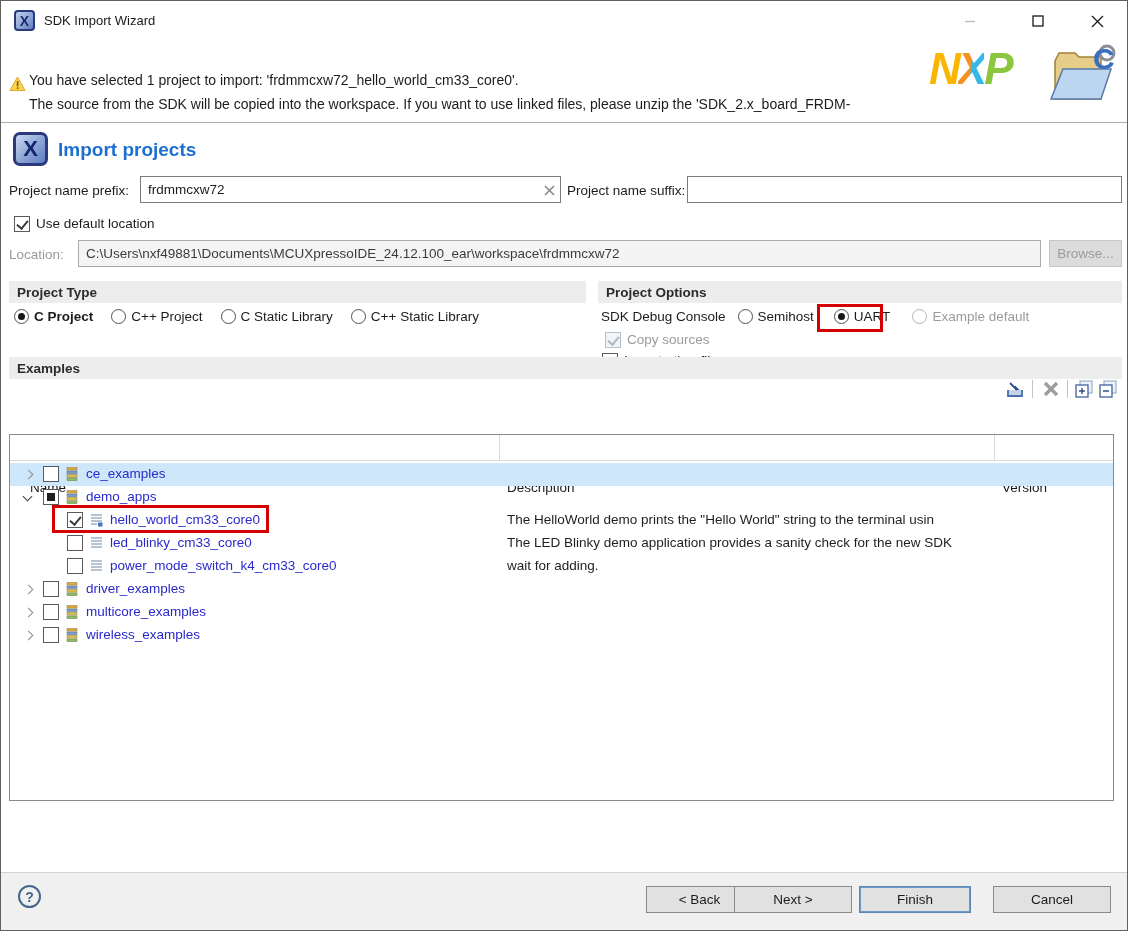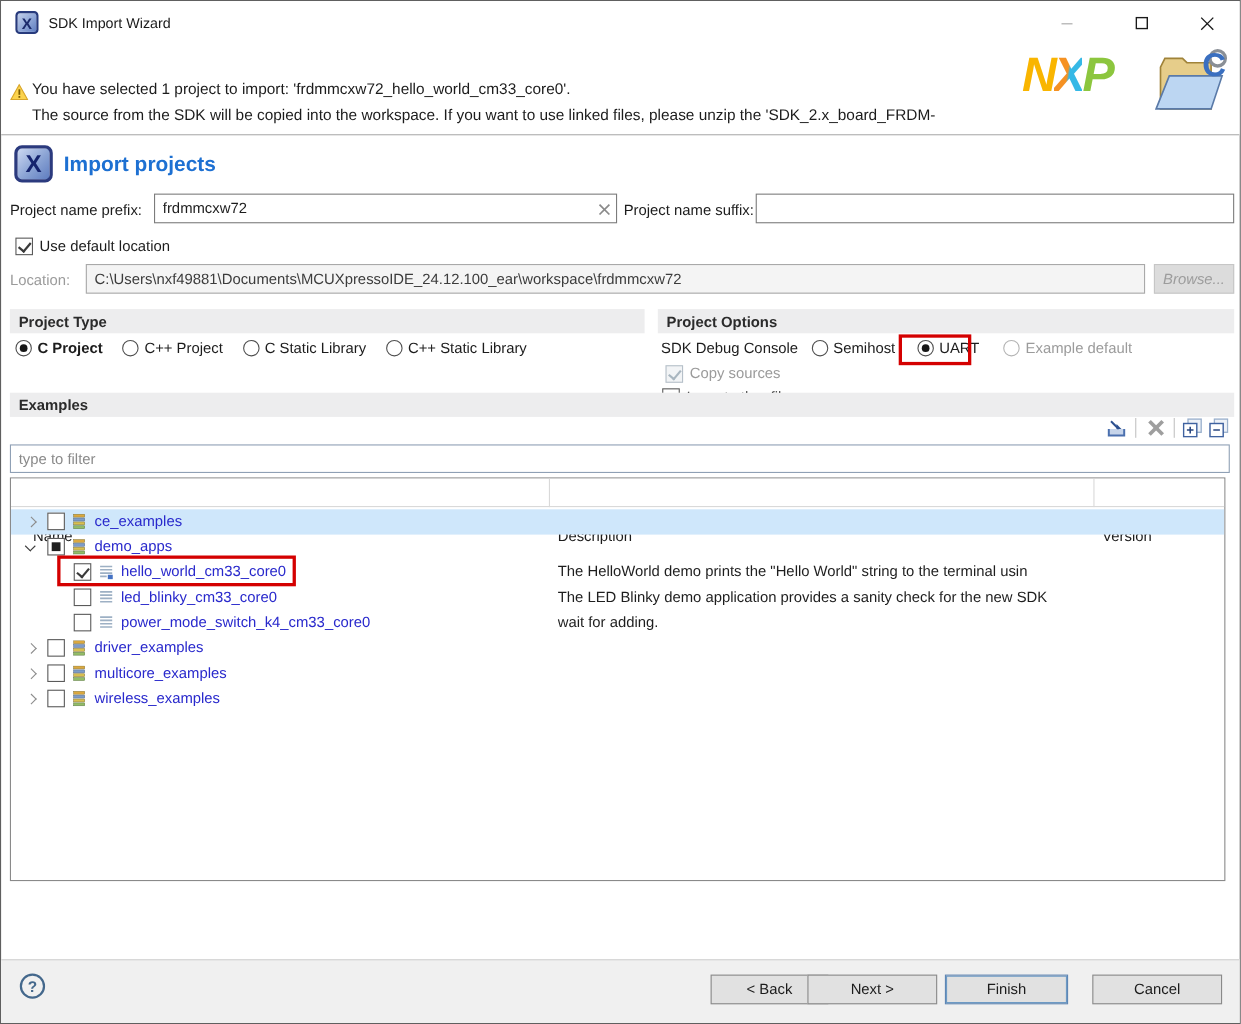--- a/index.html
+++ b/index.html
@@ -159,21 +159,21 @@
   </span>
   <span class="lbl" style="left:566px; top:182px;">Project name suffix:</span>
   <input class="tinput noclear" style="left: 686px; top: 175px; width: 435px;" value="">
 
   <div class="inline-row" style="left:13px; top:215px;">
     <span class="cb checked"></span>
     <span>Use default location</span>
   </div>
   <span class="lbl dis" style="left:8px; top:246px;">Location:</span>
   <div class="loc-input" style="left:77px; top:239px; width:963px;">C:\Users\nxf49881\Documents\MCUXpressoIDE_24.12.100_ear\workspace\frdmmcxw72</div>
-  <button class="btn disabled" style="left:1048px; top:239px; width:73px; height:27px;font-style:italic;">Browse...</button>
+  <button class="btn disabled" style="left:1048px; top:239px; width:73px; height:27px;">Browse...</button>
 
   <div class="group-bar" style="left:8px; top:280px; width:577px;">Project Type</div>
   <div class="inline-row" style="left:13px; top:308px; gap:5px;">
     <span class="radio sel"></span>
     <span style="font-weight:bold;">C Project</span>
     <span class="gap"></span>
     <span class="radio"></span>
     <span>C++ Project</span>
     <span class="gap"></span>
     <span class="radio"></span>
@@ -230,21 +230,20 @@
     </svg>
   </span>
   <span class="tool" style="left:1095px;">
     <svg width="18" height="18" viewBox="0 0 18 18">
       <rect x="5" y="1" width="12" height="12" fill="#eef2f8" stroke="#9ab0cc" stroke-width="1.2"></rect>
       <rect x="1" y="5" width="12" height="12" fill="#ffffff" stroke="#3f62a0" stroke-width="1.3"></rect>
       <line x1="4" y1="11" x2="10" y2="11" stroke="#27447e" stroke-width="1.4"></line>
     </svg>
   </span>
 
-  <input class="filter-input" placeholder="type to filter" style="">
 
   <div class="extable">
     <div class="thead">
       <span class="hname" style="left:20px;">Name</span>
       <span class="hname" style="left:497px;">Description</span>
       <span class="hname" style="left:992px;">Version</span>
       <div class="colsep" style="left:489px;"></div>
       <div class="colsep" style="left:984px;"></div>
     </div>
 

